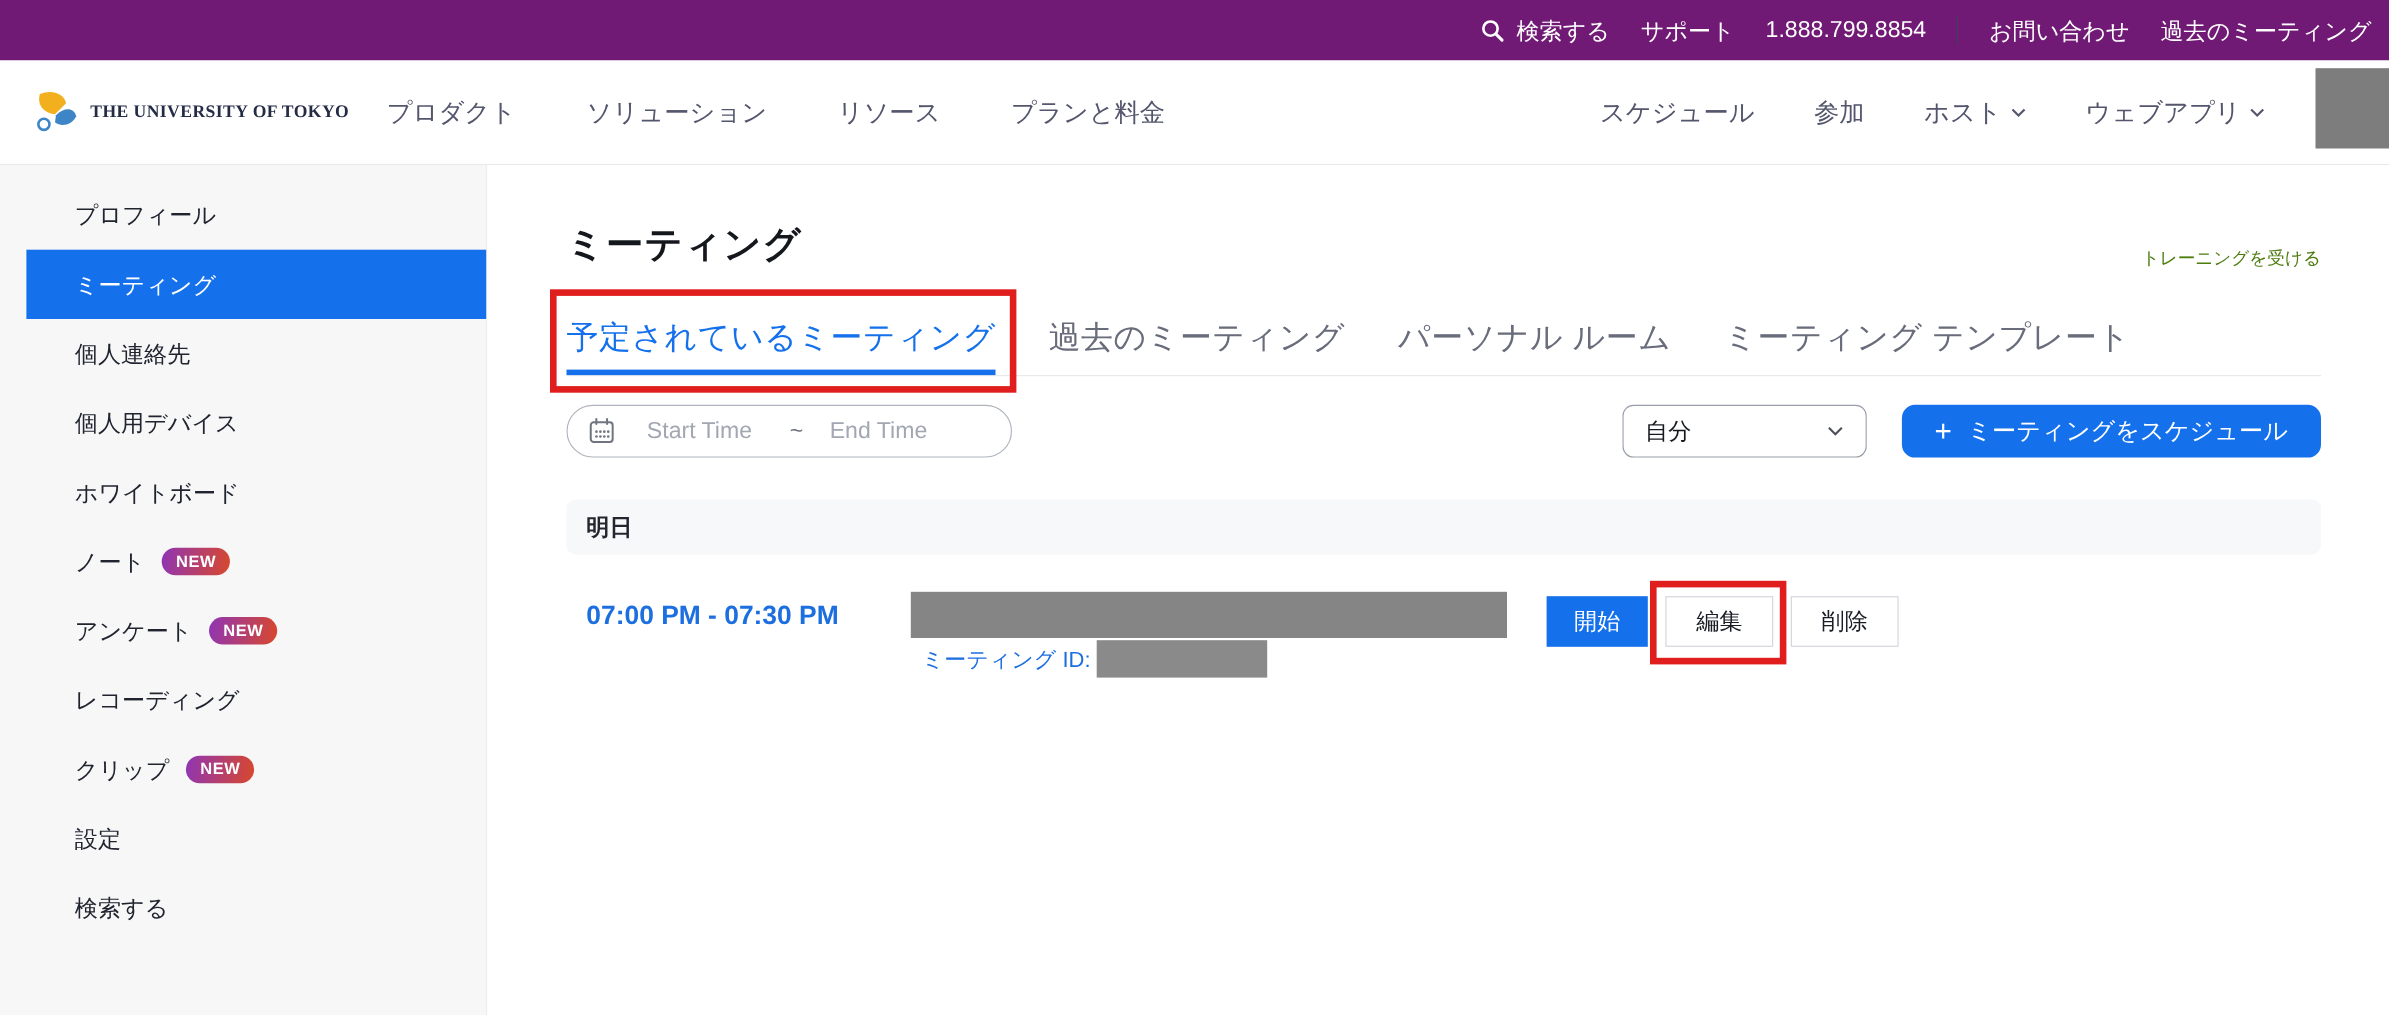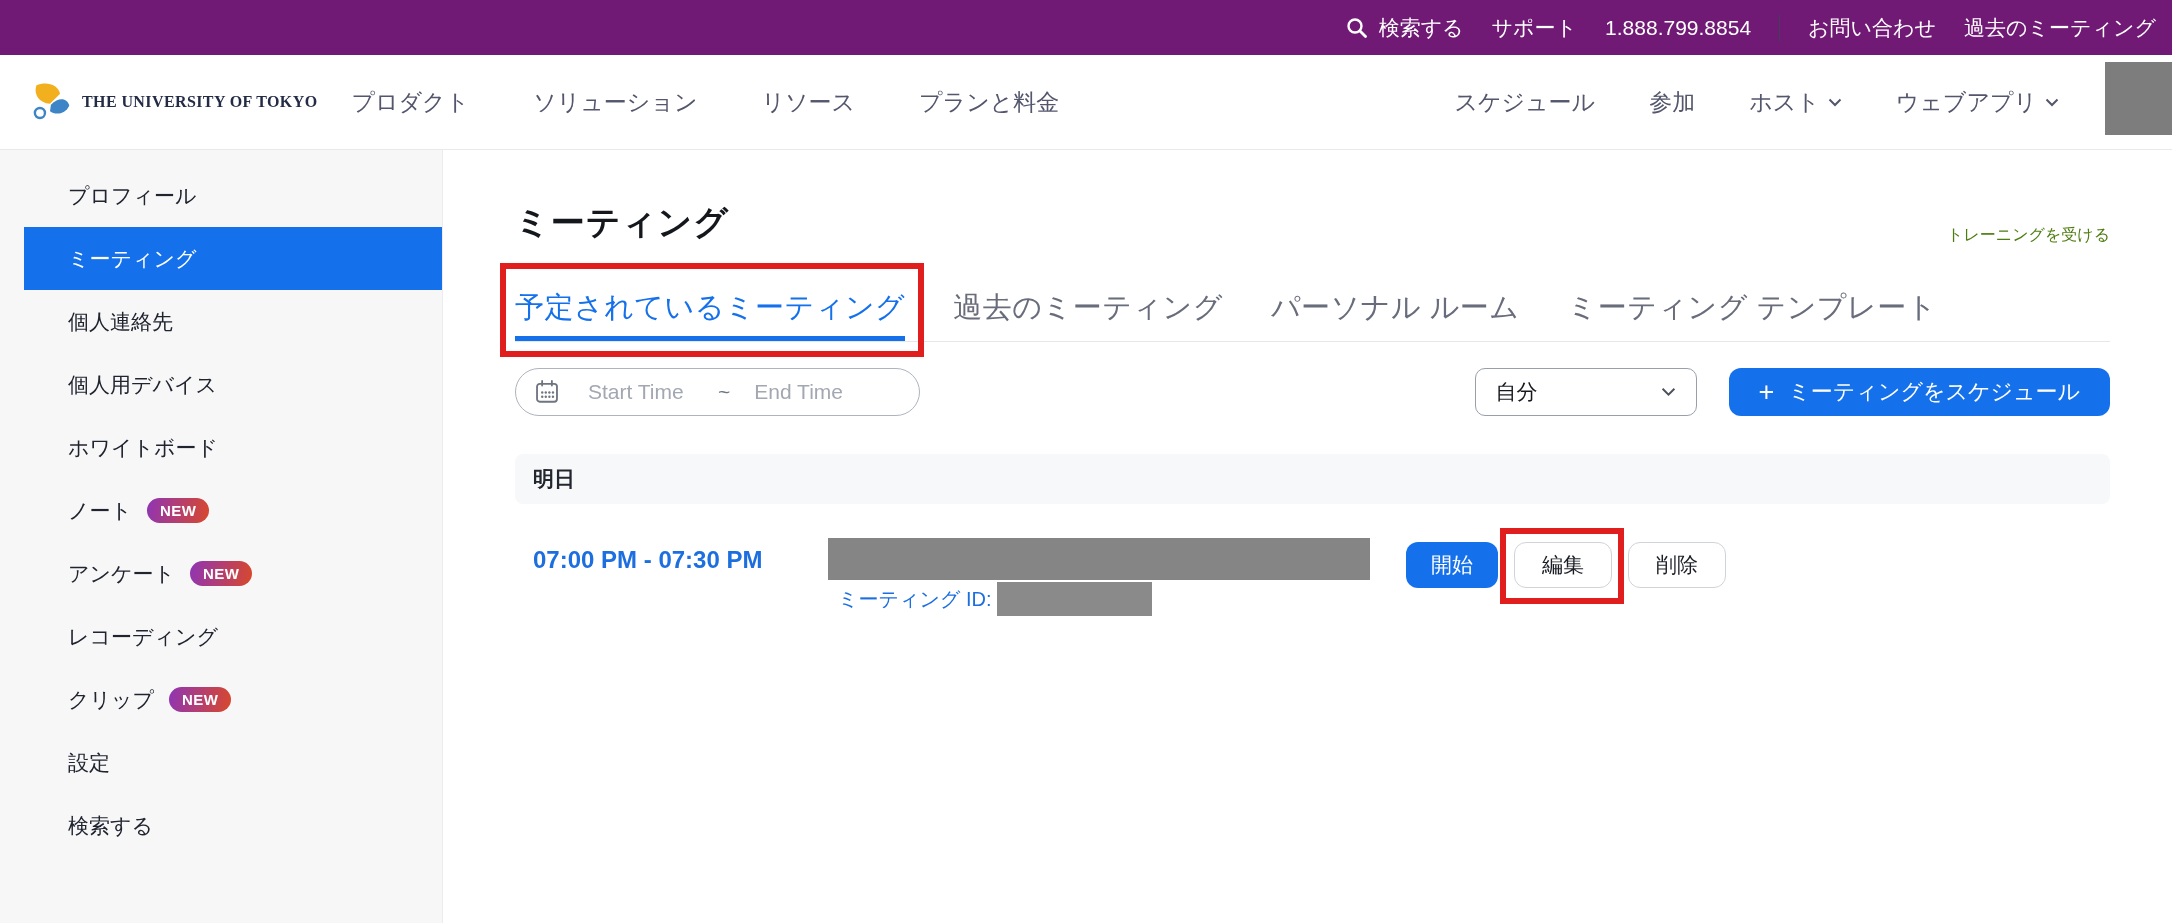--- a/index.html
+++ b/index.html
@@ -74,21 +74,21 @@
   .meeting-row { position:relative; margin-top:34px; height:130px; }
   .meeting-time { position:absolute; left:18px; top:8px; font-size:24px; font-weight:700;
     color:#1d6fe0; white-space:nowrap; }
   .topic-redacted { position:absolute; left:313px; top:0; width:542px; height:42px;
     background:#858585; }
   .meeting-id-line { position:absolute; left:323px; top:44px; display:flex;
     align-items:center; gap:6px; }
   .meeting-id-label { font-size:20px; color:#1d6fe0; white-space:nowrap; }
   .id-redacted { width:155px; height:34px; background:#8a8a8a; }
   .row-actions { position:absolute; left:891px; top:4px; display:flex; gap:16px; }
-  .btn { height:46px; border-radius:12px; font-size:21px; font-weight:500; cursor:pointer;
+  .btn { height:46px; border-radius:0; font-size:21px; font-weight:500; cursor:pointer;
     font-family:inherit; display:flex; align-items:center; white-space:nowrap; }
   .btn-primary { background:#1571EB; color:#fff; border:none; padding:0 25px; }
   .btn-outline { background:#fff; color:#1a1d24; border:1px solid #d0d3d9; padding:0 27px; }
 
   
   .annotation-box { position:absolute; border:6px solid #E01E1E; pointer-events:none; }
   .anno-tab { left:57px; top:113px; width:424px; height:94px; }
   .anno-edit { left:985px; top:-10px; width:124px; height:76px; }
 
   .icon { display:inline-flex; align-items:center; }

